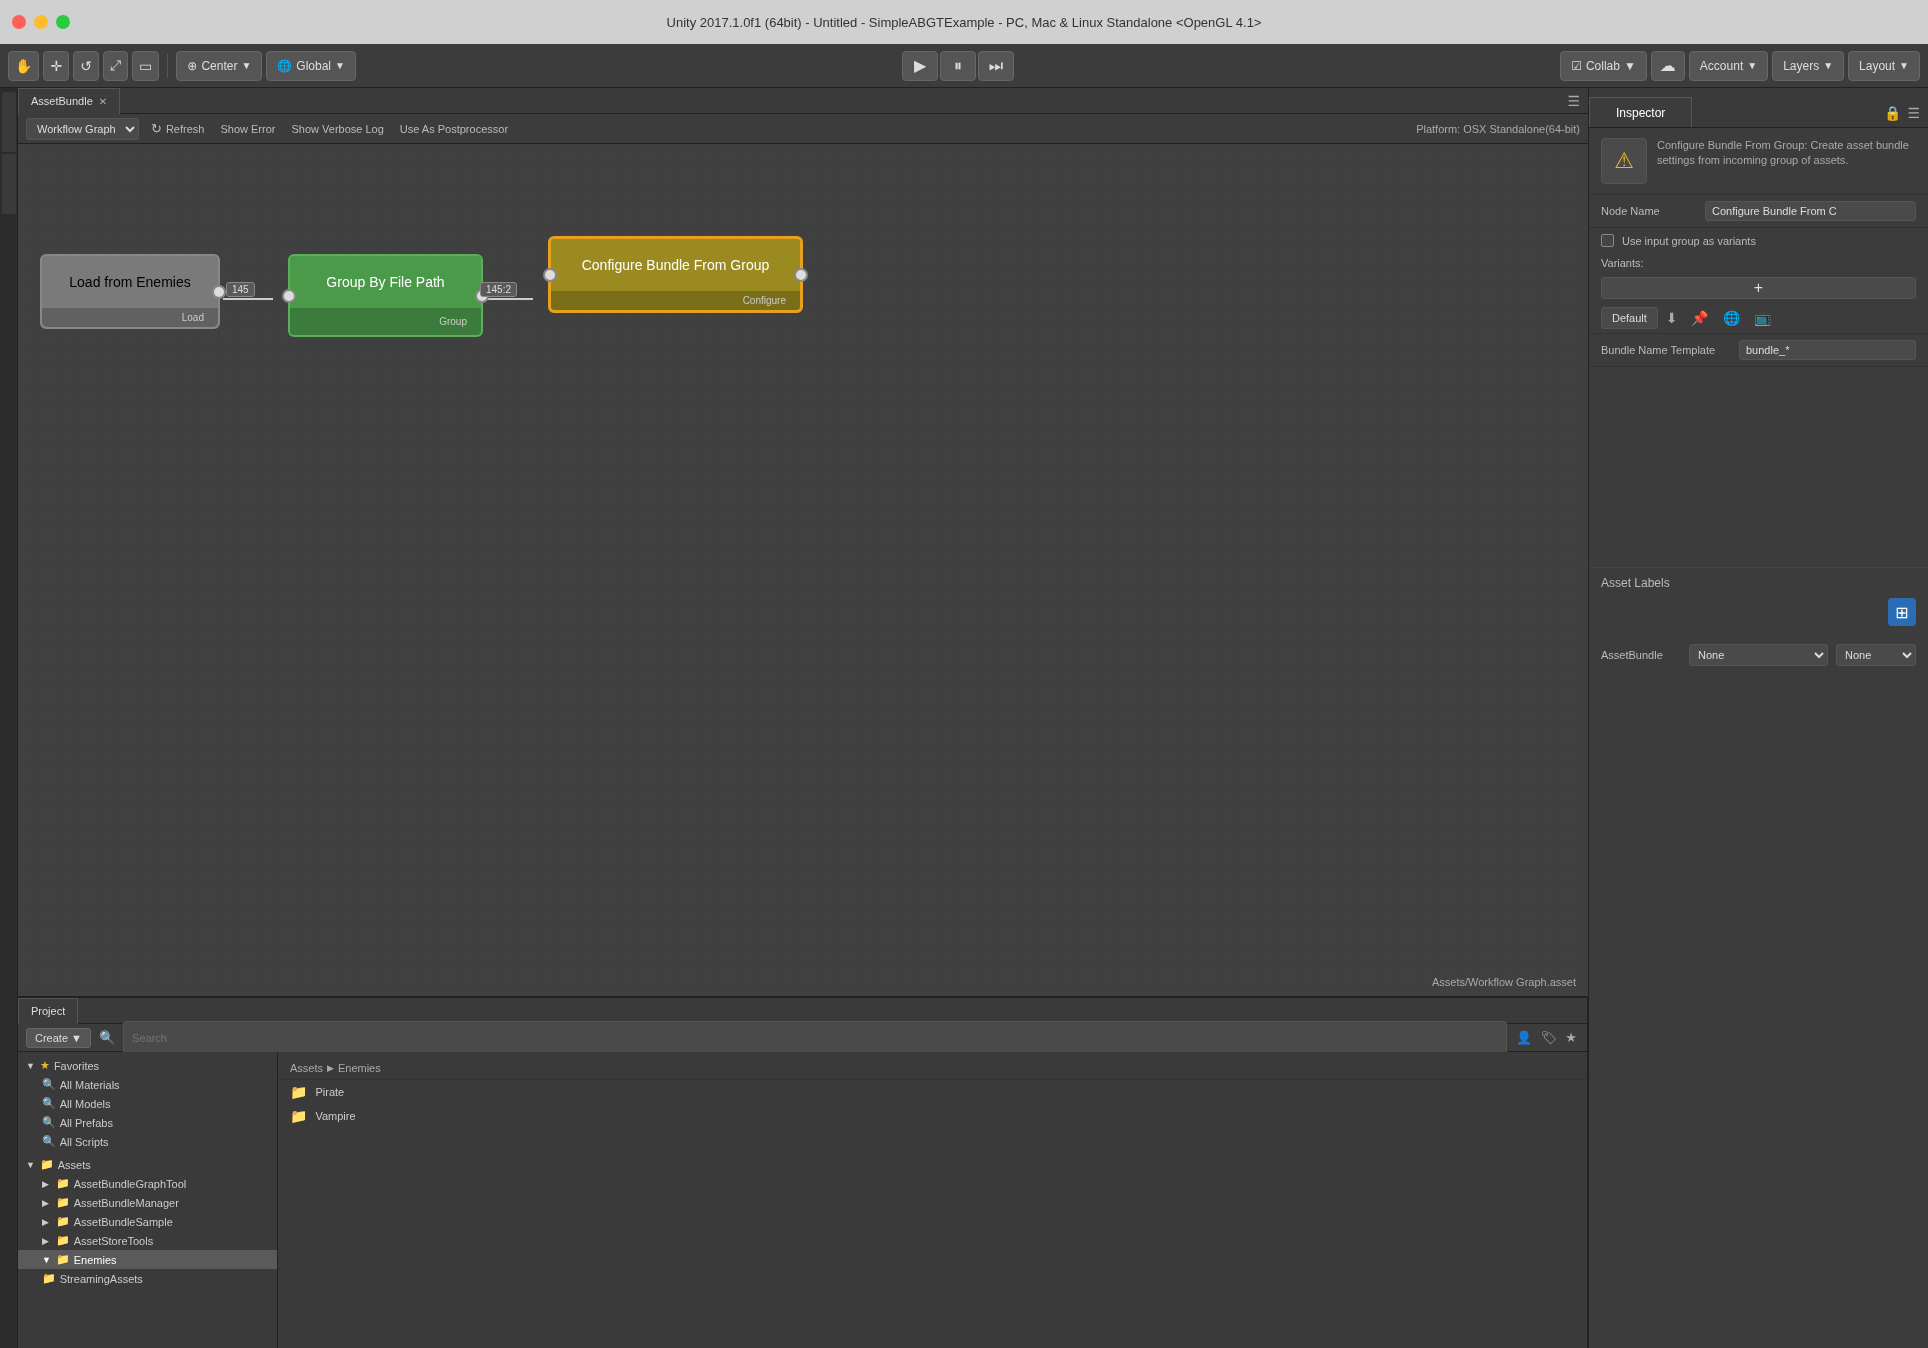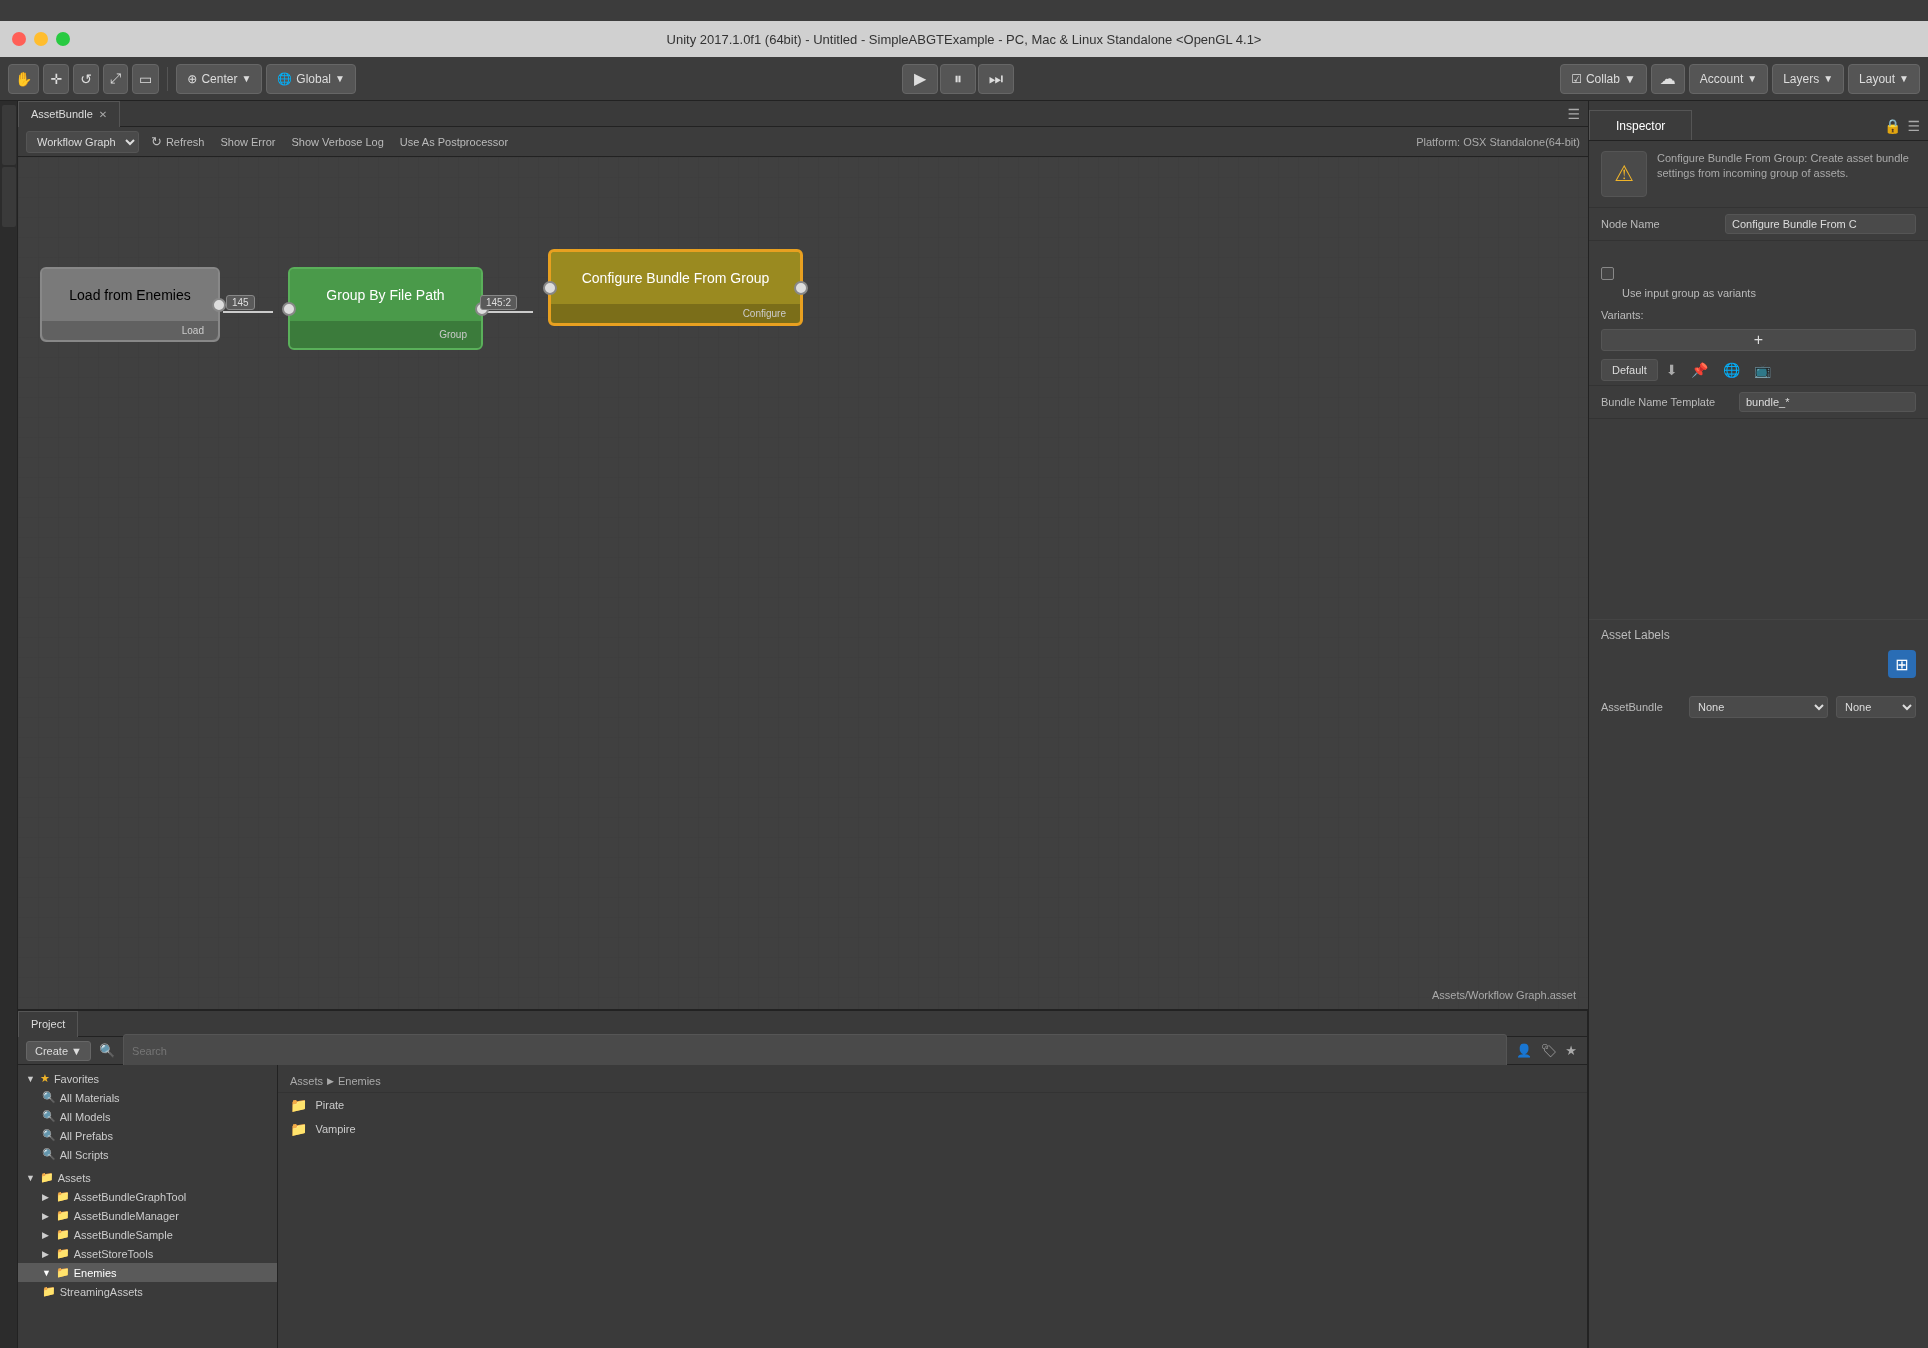--- a/index.html
+++ b/index.html
@@ -9,26 +9,25 @@
       background: #3c3c3c;
       color: #ddd;
       width: 1928px;
       height: 1348px;
       overflow: hidden;
     }
 
     
     .title-bar {
       background: #d0d0d0;
-      height: 36px;
+      height: 44px;
       display: flex;
       align-items: center;
       justify-content: center;
       position: relative;
-      margin-top: 21px;
     }
     .title-bar-buttons {
       position: absolute;
       left: 12px;
       display: flex;
       gap: 8px;
     }
     .tb-btn {
       width: 14px; height: 14px;
       border-radius: 50%;
@@ -512,21 +511,21 @@
     .inspector-content {
       flex: 1;
       overflow-y: auto;
       padding: 0;
     }
     .inspector-field {
       display: flex;
       align-items: center;
       padding: 6px 12px;
       border-bottom: 1px solid #333;
-      gap: 24px;
+      gap: 4px;
     }
     .inspector-field-label {
       width: 100px;
       font-size: 11px;
       color: #bbb;
       flex-shrink: 0;
     }
     .inspector-field-value {
       flex: 1;
       font-size: 11px;
@@ -547,21 +546,20 @@
     }
     .inspector-checkbox {
       width: 13px; height: 13px;
       border: 1px solid #888;
       background: #444;
       border-radius: 2px;
     }
     .inspector-checkbox-label {
       font-size: 11px;
       color: #bbb;
-      margin-top: 40px;
     }
     .inspector-variants-label {
       padding: 4px 12px;
       font-size: 11px;
       color: #bbb;
     }
     .inspector-add-btn {
       background: #4a4a4a;
       border: 1px solid #555;
       color: #ddd;

